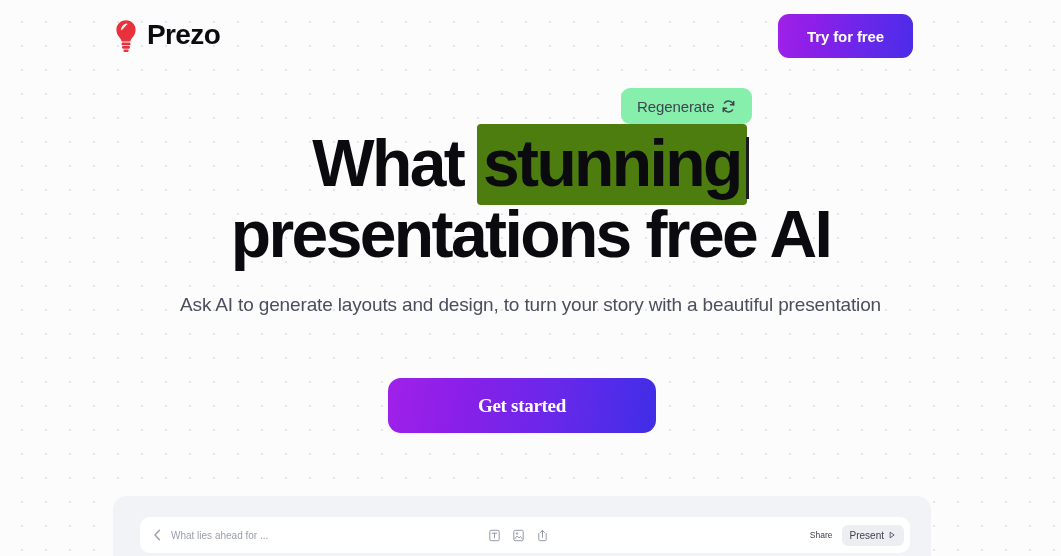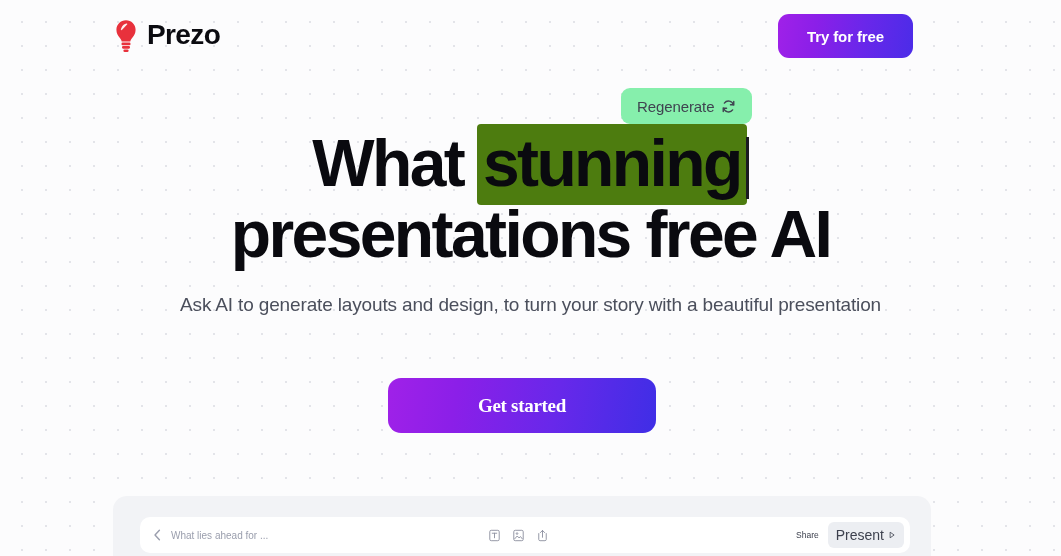--- a/index.html
+++ b/index.html
@@ -232,21 +232,21 @@
     border: none;
     border-radius: 6px;
     padding: 5px 8px;
     display: flex;
     align-items: center;
     gap: 4px;
     cursor: pointer;
   }
   .present-label {
     font-family: "Liberation Sans", sans-serif;
-    font-size: 14px;
+    font-size: 10px;
     color: #3d414e;
   }
   .play-icon { width: 8px; height: 8px; display: block; }
 </style>
 </head>
 <body>
 
 <div class="header">
 
   <div class="logo">

